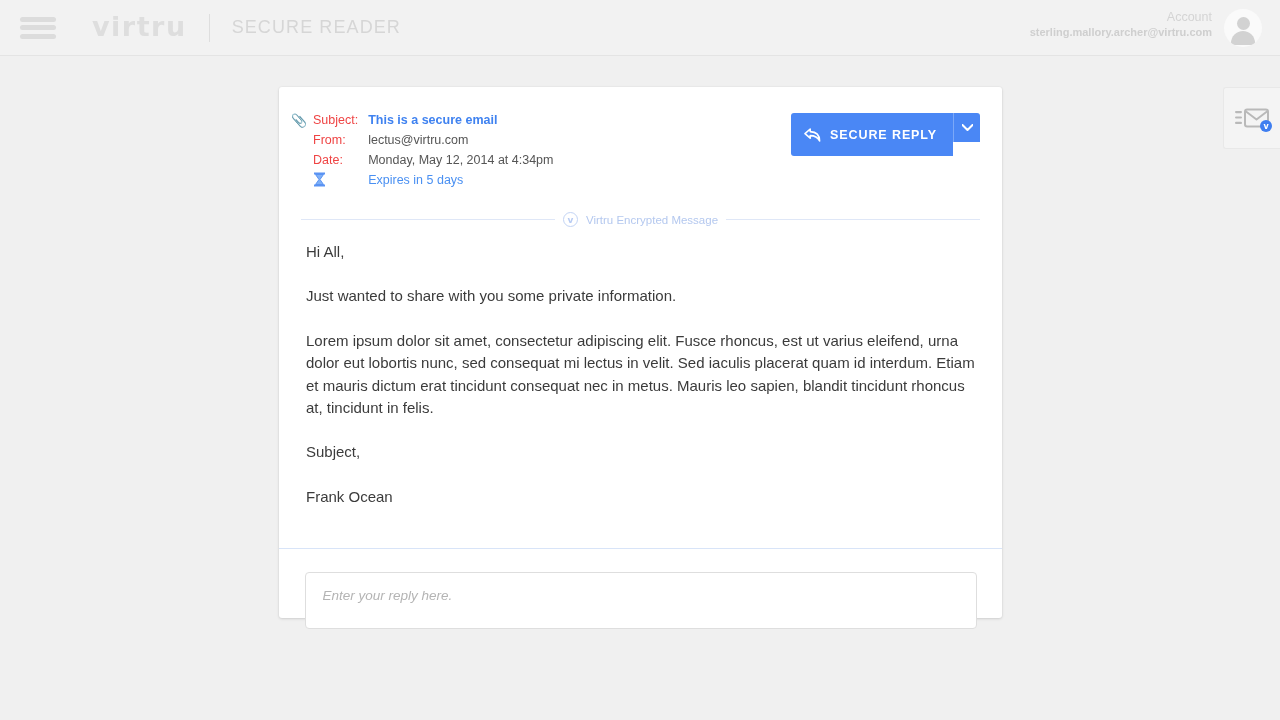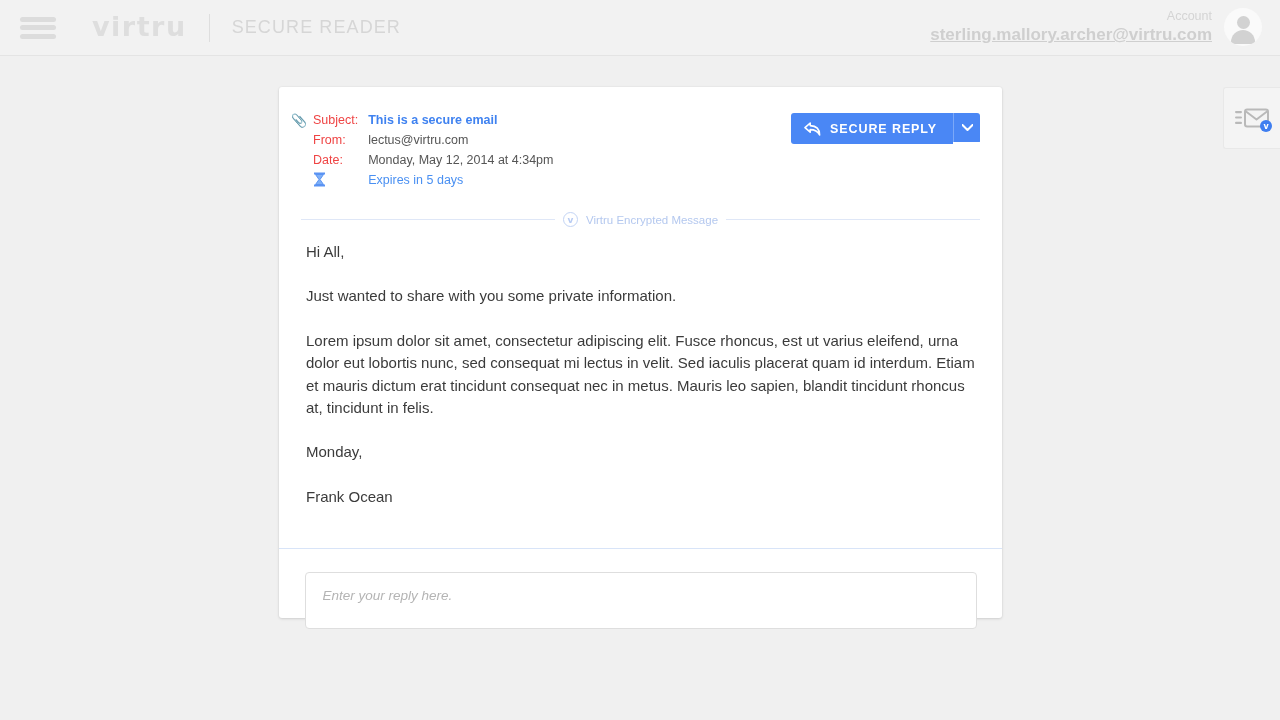--- a/index.html
+++ b/index.html
@@ -75,25 +75,24 @@
     text-align: right;
     margin-right: 12px;
     line-height: 1.35;
   }
   .account-label {
     font-size: 12.5px;
     color: #d4d4d4;
     display: block;
   }
   .account-email {
-    font-size: 17px;
+    font-size: 11px;
     color: #cfcfcf;
     font-weight: 700;
     display: block;
-    text-decoration: underline;
   }
   .avatar {
     width: 38px;
     height: 38px;
     border-radius: 50%;
     background: #fafafa;
     position: relative;
     overflow: hidden;
     flex: none;
   }
@@ -158,21 +157,21 @@
     overflow: hidden;
   }
   .reply-btn {
     background: #4a87f5;
     border: none;
     color: #fff;
     font-size: 12.5px;
     font-weight: 700;
     letter-spacing: 0.9px;
     padding: 0 16px 0 13px;
-    height: 31px;
+    height: 43px;
     display: flex;
     align-items: center;
     gap: 9px;
     cursor: pointer;
     font-family: "Liberation Sans", sans-serif;
   }
   .reply-caret {
     background: #4a87f5;
     border: none;
     border-left: 1px solid #7ba8f8;
@@ -390,21 +389,21 @@
       <div class="enc-line"></div>
       <div class="enc-badge">v</div>
       <div class="enc-label">Virtru Encrypted Message</div>
       <div class="enc-line"></div>
     </div>
 
     <div class="msg-body">
       <p>Hi All,</p>
       <p>Just wanted to share with you some private information.</p>
       <p>Lorem ipsum dolor sit amet, consectetur adipiscing elit. Fusce rhoncus, est ut varius eleifend, urna dolor eut lobortis nunc, sed consequat mi lectus in velit. Sed iaculis placerat quam id interdum. Etiam et mauris dictum erat tincidunt consequat nec in metus. Mauris leo sapien, blandit tincidunt rhoncus at, tincidunt in felis.</p>
-      <p>Monday,</p>
+      <p>Subject,</p>
       <p class="sig">Frank Ocean</p>
     </div>
 
     <div class="reply-divider"></div>
     <div class="reply-area">
       <textarea class="reply-input" placeholder="Enter your reply here." style=""></textarea>
     </div>
   </div>
 </div>
 

